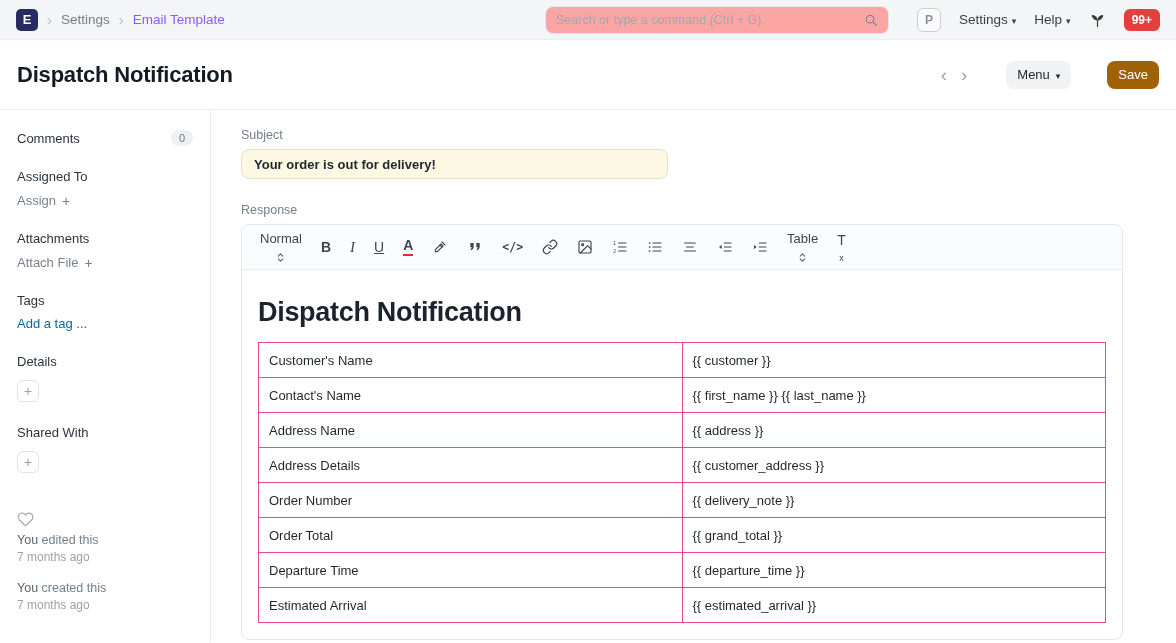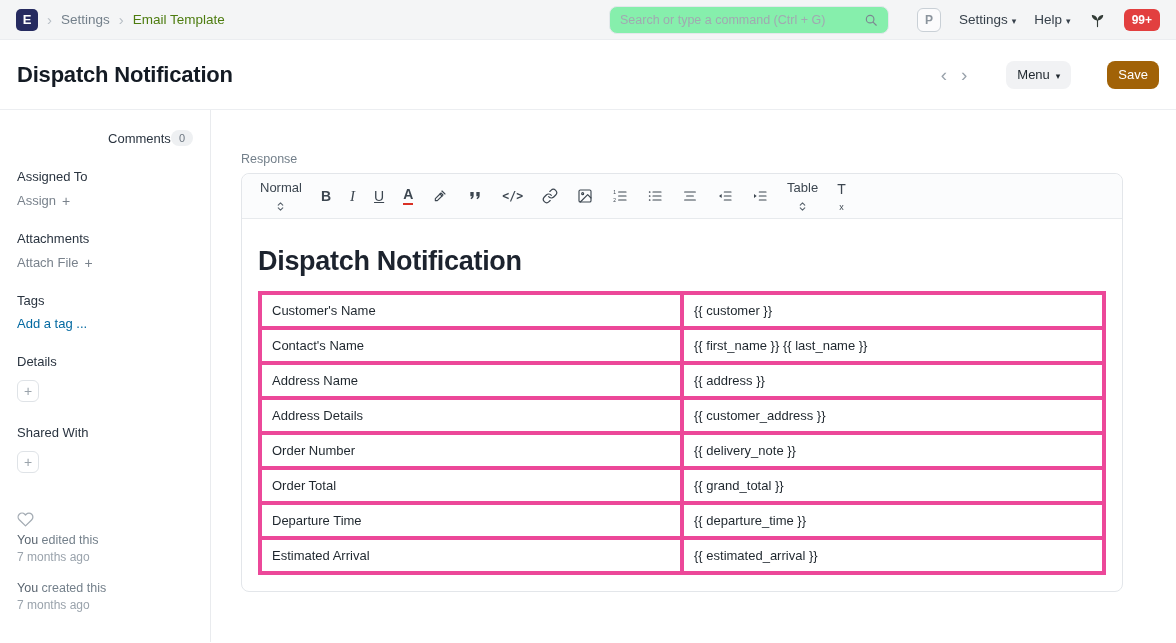--- a/index.html
+++ b/index.html
@@ -27,26 +27,26 @@
     background: #262b60;
     color: #fff;
     font-weight: 700;
     font-size: 13px;
     display: flex; align-items: center; justify-content: center;
     cursor: pointer;
     flex: none;
   }
   .crumb-sep { color: #b7bec5; font-size: 15px; margin: 0 9px; user-select: none; }
   .crumb { color: #74808b; font-weight: 500; font-size: 13.5px; text-decoration: none; cursor: pointer; }
-  .crumb.current { color: #4d7c0f; }
+  .crumb.current { color: #8b5cf6; }
 
   .search {
     margin-left: auto;
-    width: 280px; height: 28px;
-    background: #86efac;
+    width: 344px; height: 28px;
+    background: #fca5a5;
     border: 1px solid #e4e8ec;
     border-radius: 8px;
     display: flex; align-items: center;
     padding: 0 10px;
     gap: 8px;
   }
   .search input {
     flex: 1;
     border: none; outline: none;
     background: transparent;
@@ -117,21 +117,21 @@
   .sidebar {
     width: 211px; flex: none;
     border-right: 1px solid #e9ebee;
     padding: 20px 17px;
     overflow: hidden;
   }
   .main { flex: 1; padding: 18px 52px 0 30px; overflow: hidden; }
 
   
   .side-section { margin-bottom: 23px; }
-  .side-row { display: flex; align-items: center; justify-content: flex-end; }
+  .side-row { display: flex; align-items: center; justify-content: space-between; }
   .side-heading { font-size: 13px; font-weight: 500; color: #2a3440; }
   .count-pill {
     background: #eef0f2; color: #6c7680;
     font-size: 11px; font-weight: 500;
     padding: 2px 8px; border-radius: 10px;
   }
   .side-link {
     margin-top: 9px;
     display: inline-flex; align-items: center; gap: 6px;
     color: #79828c; font-size: 13px;
@@ -202,21 +202,21 @@
   .tb-tx { font-size: 14px; font-weight: 500; }
   .tb-tx sub { font-size: 9px; }
   .updown-icon { color: #5a646e; }
 
   
   .editor-content { padding: 27px 16px 16px; cursor: text; }
   .editor-content h1 { font-size: 27px; font-weight: 600; color: #1c232e; margin-bottom: 14px; letter-spacing: -0.3px; }
   .details-heading { font-size: 15px; font-weight: 700; margin-bottom: 20px; }
   .tpl-table { border-collapse: collapse; width: 100%; }
   .tpl-table td {
-    border: 4px solid #ec4899;
+    border: 1px solid #ec4899;
     height: 35px;
     padding: 0 10px;
     font-size: 13px;
     color: #1f272e;
   }
   .tpl-table td.field-cell { width: 50%; }
 </style>
 </head>
 <body>
 
@@ -336,20 +336,24 @@
       </div>
       <div class="activity-item">
         <div><span class="actor">You</span>
           <span>created this</span></div>
         <div class="when">7 months ago</div>
       </div>
     </div>
   </aside>
 
   <main class="main">
+    <div class="field">
+      <div class="field-label">Subject</div>
+      <input class="subject-input" value="Your order is out for delivery!" style="">
+    </div>
 
     <div class="response-section">
       <div class="field-label">Response</div>
 
       <div class="editor">
 
         <div class="toolbar">
           <button class="tb">
             <span>Normal</span>
             <span class="updown-icon">

